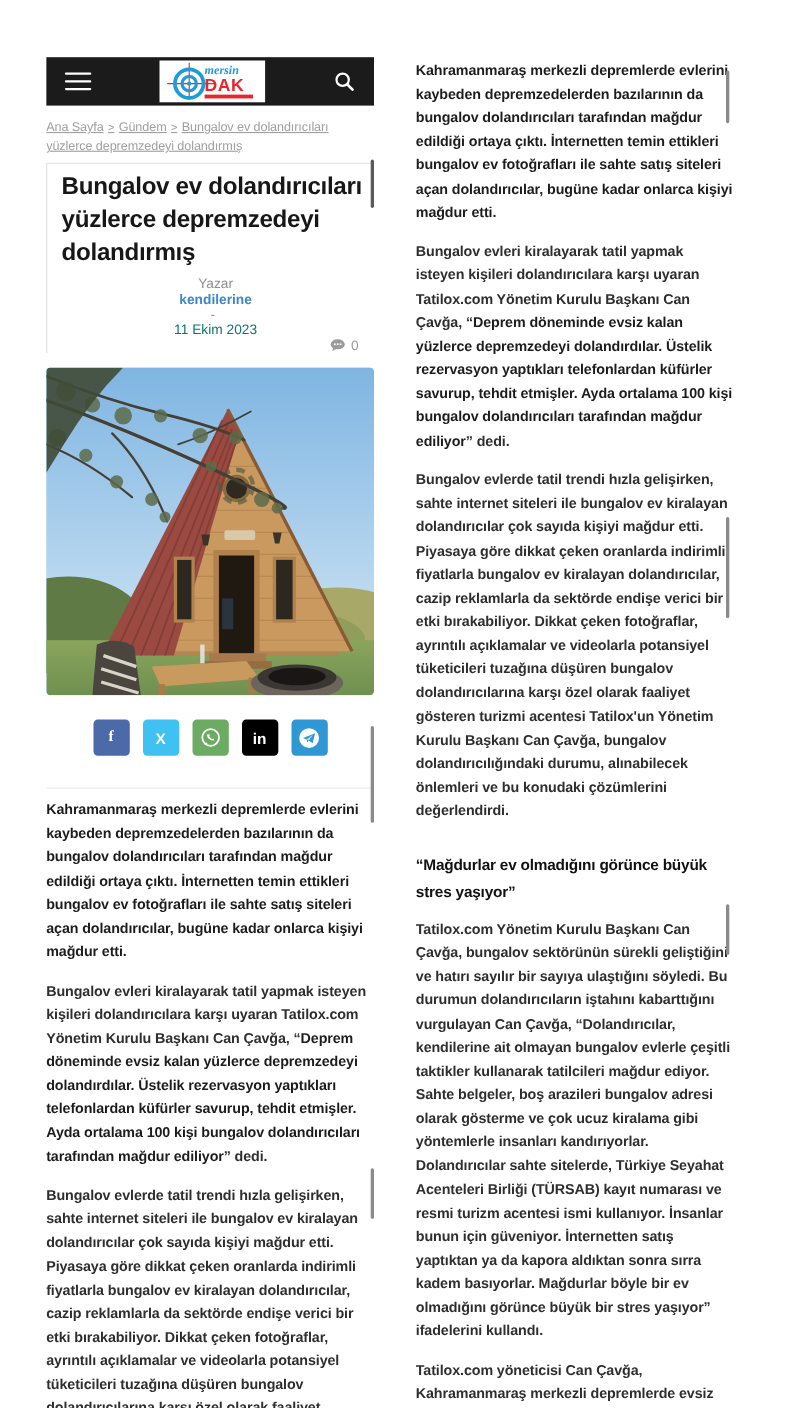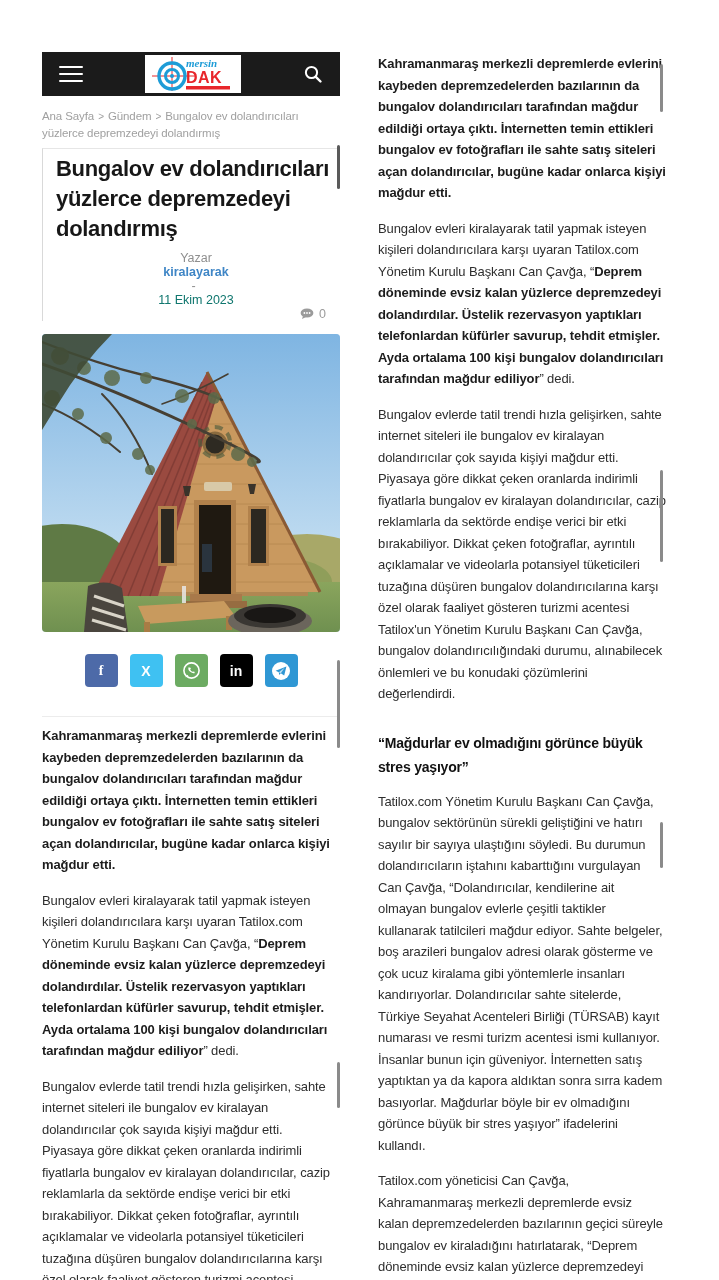--- a/index.html
+++ b/index.html
@@ -22,20 +22,21 @@
   }
   .hamburger { width:24px; cursor:pointer; }
   .hamburger span { display:block; height:2.6px; background:#fff; margin:4.4px 0; border-radius:1px; }
   .logo-box { background:#fff; width:96px; height:38px; display:flex; align-items:center; justify-content:center; }
   .search-btn { width:20px; height:20px; cursor:pointer; }
 
   
   .breadcrumb {
     margin-top:12px; font-size:11.5px; line-height:16px; color:#a0a0a0;
     letter-spacing:-0.1px;
+    text-decoration:underline;
   }
   .breadcrumb a { color:#a0a0a0; text-decoration:none; }
   .bc-sep { margin:0 4px; font-size:10px; }
 
   
   .title-wrap {
     margin-top:7px; border-top:1px solid #e6e6e6; border-left:1px solid #d9d9d9;
     padding:5px 4px 0 13px;
   }
   .article-title {
@@ -61,21 +62,21 @@
     display:flex; align-items:center; justify-content:center;
     font-weight:700; font-size:14px; text-decoration:none;
   }
   .divider { margin:29px 0 0 0; border:0; border-top:1px solid #ececec; }
 
   
   .article-text { padding-right:6px; }
   .col-right .article-text { padding-right:0; }
   .article-text p {
     margin:0 0 14px 0; font-size:13px; line-height:21.5px;
-    color:#2e2e2e; letter-spacing:-0.1px;
+    color:#2e2e2e; letter-spacing:-0.1px;font-weight:bold;
   }
   .article-text p.lead { font-weight:700; color:#1c1c1c; }
   .article-text strong { color:#1c1c1c; }
   .article-text h2 {
     margin:26px 0 12px 0; font-size:14px; line-height:24px; font-weight:700;
     color:#111; letter-spacing:-0.2px;
   }
   .col-left .article-text { margin-top:8px; }
 
   
@@ -113,21 +114,21 @@
   </div>
 
   <div class="breadcrumb">
     <a href="#">Ana Sayfa</a><span class="bc-sep">&gt;</span><a href="#">Gündem</a><span class="bc-sep">&gt;</span><span>Bungalov ev dolandırıcıları yüzlerce depremzedeyi dolandırmış</span>
   </div>
 
   <div class="title-wrap">
     <h1 class="article-title">Bungalov ev dolandırıcıları yüzlerce depremzedeyi dolandırmış</h1>
     <div class="byline">
       <span>Yazar</span>
-      <a href="#" class="author">kiralayarak</a>
+      <a href="#" class="author">kendilerine</a>
       <span class="dash">-</span>
       <span class="date">11 Ekim 2023</span>
       <span class="comments">
         <svg width="14" height="12" viewBox="0 0 14 12">
           <ellipse cx="7" cy="5" rx="6.4" ry="4.6" fill="#9b9b9b"></ellipse>
           <path d="M3 8 L2 11 L6 9 Z" fill="#9b9b9b"></path>
           <circle cx="4.4" cy="5" r="0.9" fill="#fff"></circle>
             <circle cx="7" cy="5" r="0.9" fill="#fff"></circle>
             <circle cx="9.6" cy="5" r="0.9" fill="#fff"></circle>
         </svg>

